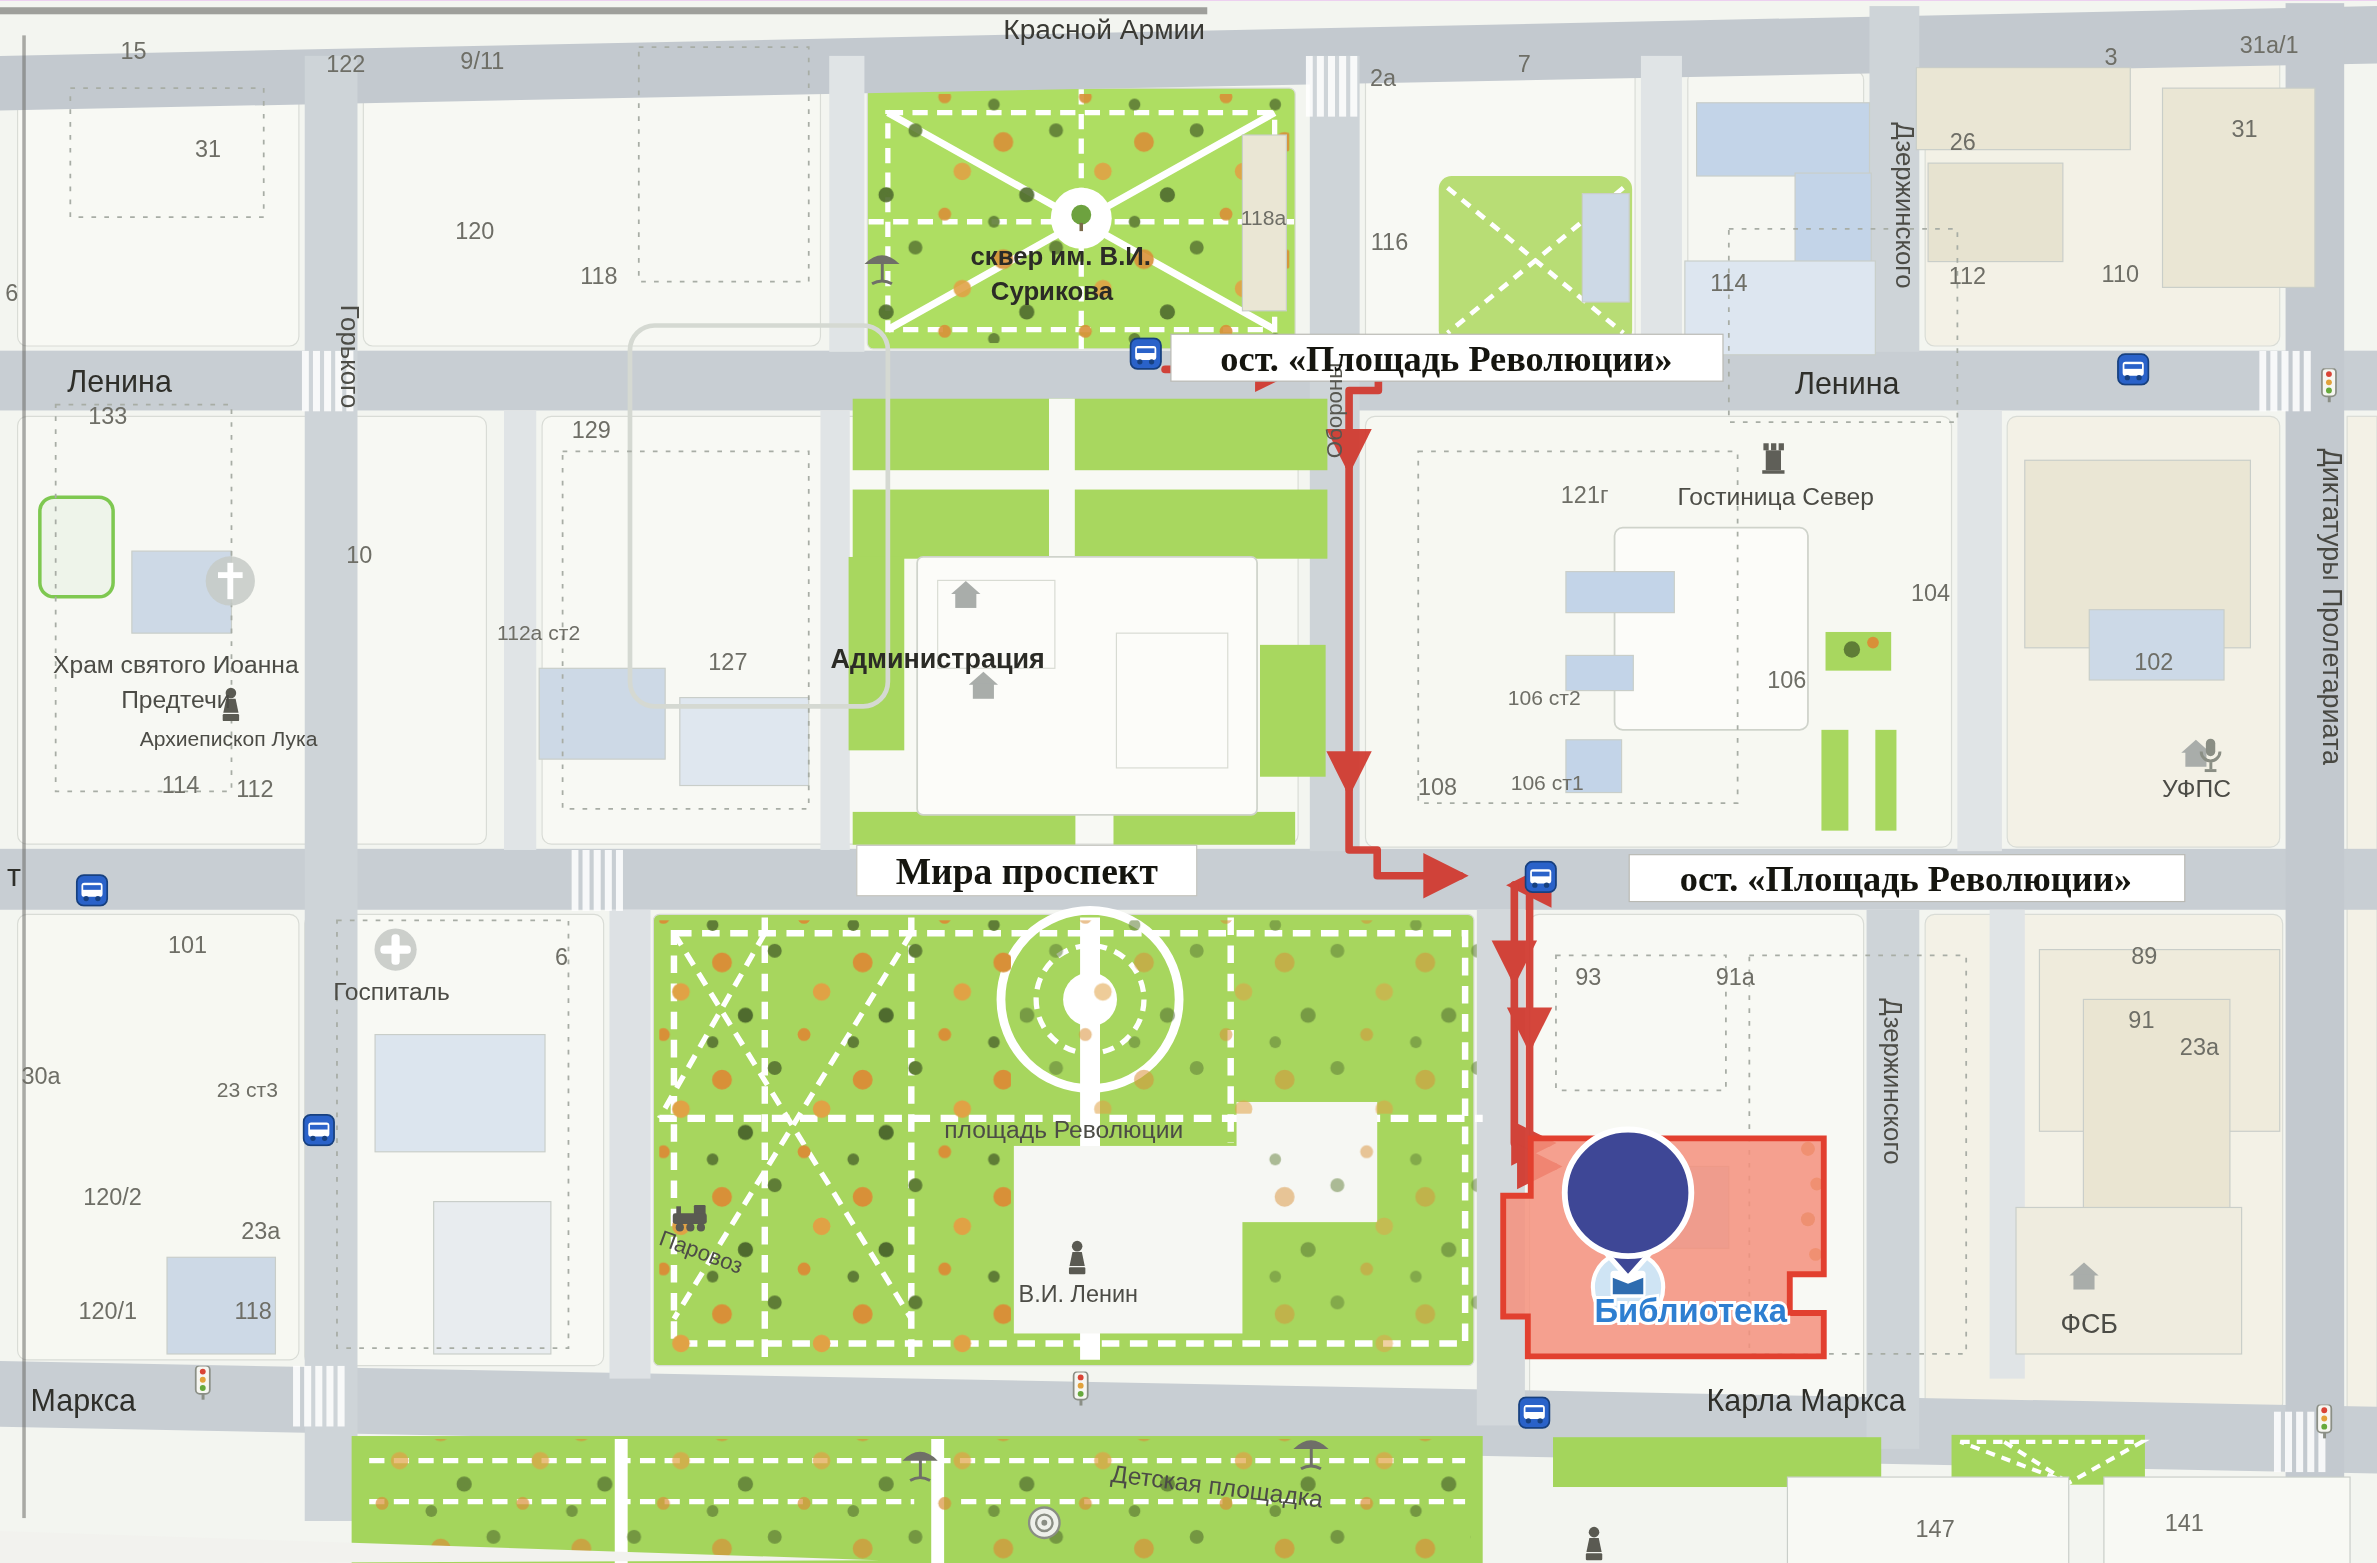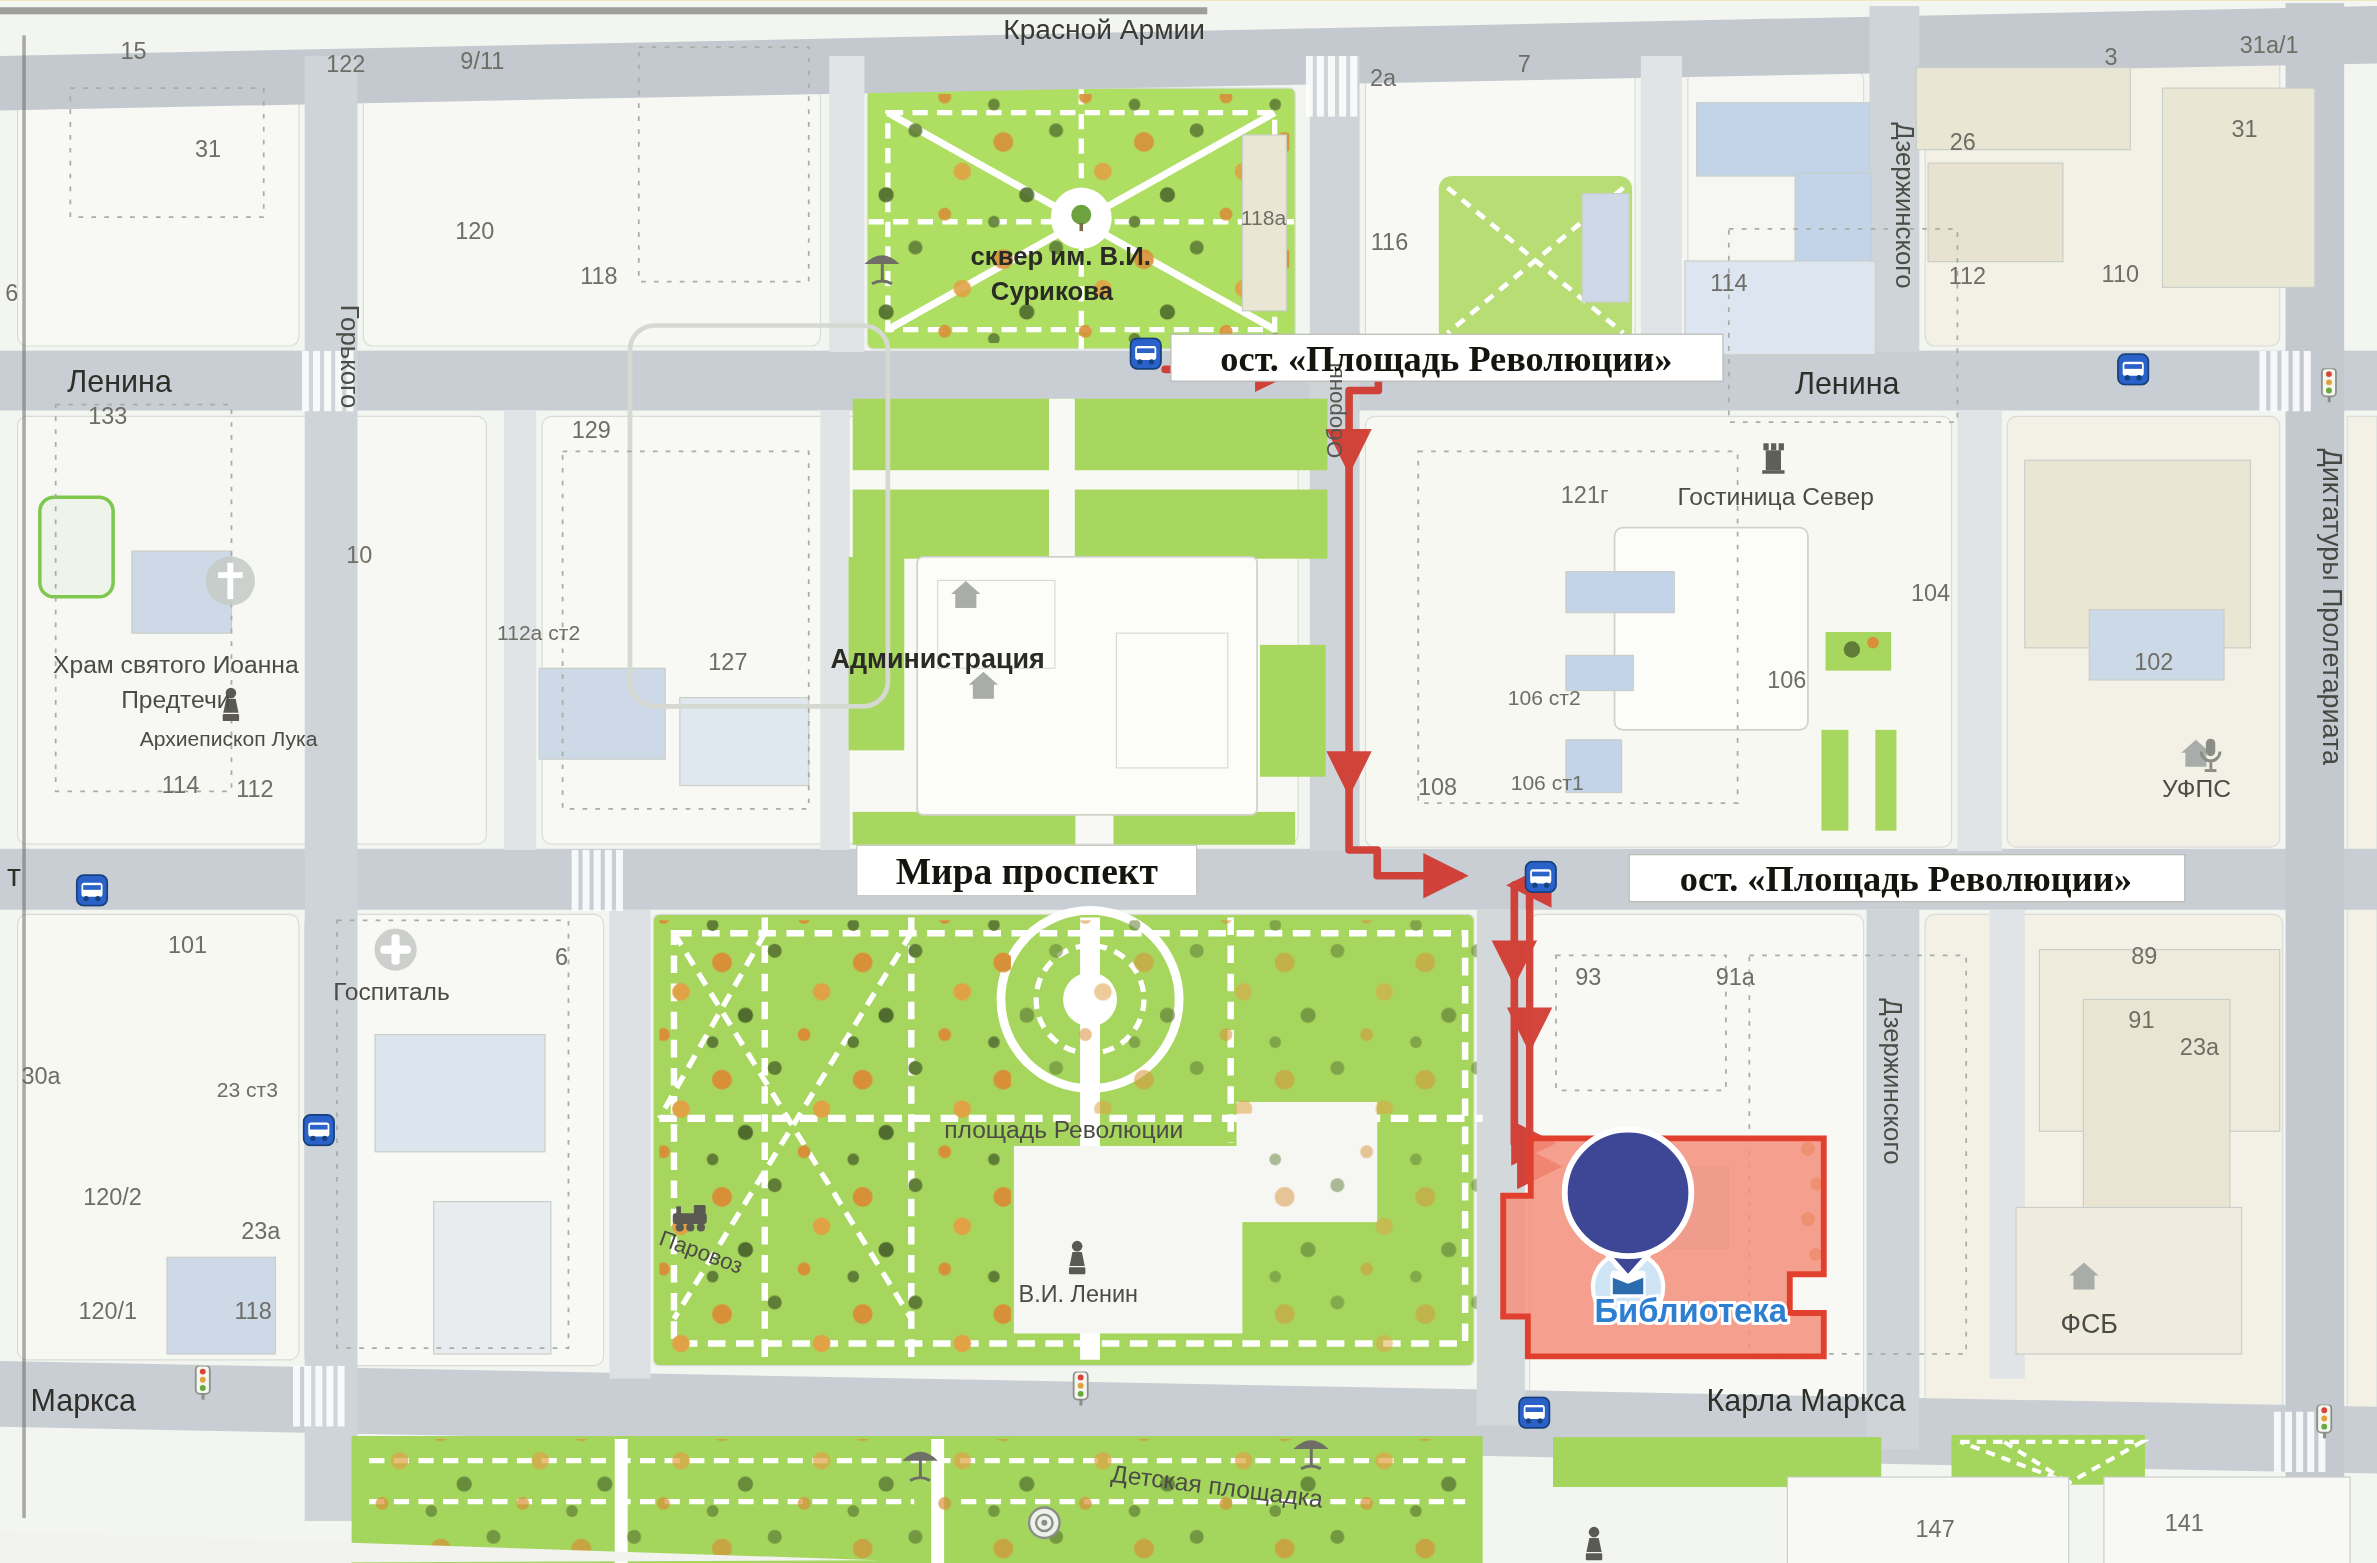--- a/index.html
+++ b/index.html
@@ -1,16 +1,16 @@
 <!DOCTYPE html>
 <html style="font-size:9.4px"><head>
 <meta charset="utf-8">
 <style>
   html,body{margin:0;padding:0;background:#eef0ec;}
-  #stage{position:relative;width:2377px;height:1564px;overflow:hidden;background:#eab308;}
+  #stage{position:relative;width:2377px;height:1564px;overflow:hidden;background:#d946ef;}
   svg{display:block;}
   text{font-family:"Liberation Sans",sans-serif;fill:#44443f;user-select:none;}
   .num{fill:#6e6e66;font-size:40px;}
   .numsm{fill:#6e6e66;font-size:36px;}
   .street{fill:#2f2f2a;font-size:52px;}
   .vstreet{fill:#4c4c46;font-size:44px;}
   .poi{fill:#4c4c46;font-size:42px;}
   .poibold{fill:#2b2b26;font-size:46px;font-weight:700;}
   .serifLbl{font-family:"Liberation Serif",serif;font-size:62px;font-weight:600;fill:#15150f;}
   .libLbl{font-size:56px;font-weight:700;fill:#2e7fd1;stroke:#ffffff;stroke-width:10px;paint-order:stroke;}

